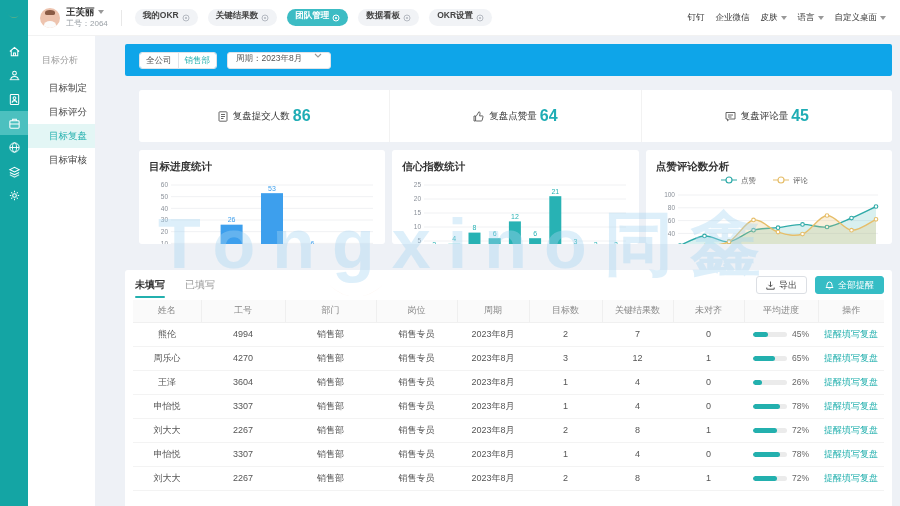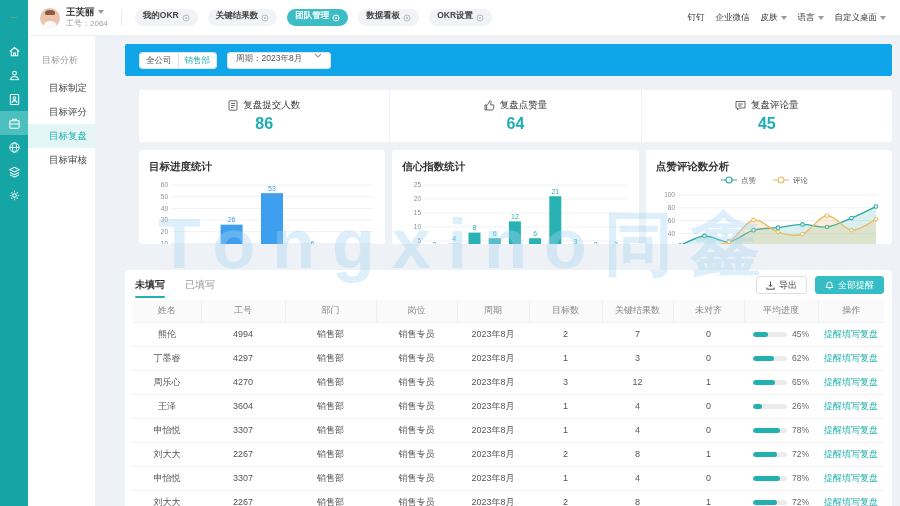--- a/index.html
+++ b/index.html
@@ -31,21 +31,21 @@
 .sp-item.active{background:#e3f6f5;color:#23b0ae}
 
 .filterbar{position:absolute;left:125px;top:44px;width:767px;height:32px;background:#0ea5e9;border-radius:2px;display:flex;align-items:center;padding-left:14px;gap:10px;z-index:1}
 .seg{display:flex;border:1px solid #e0e3e8;border-radius:3px;overflow:hidden;height:17px}
 .seg-item{padding:0 6px;font-size:8.5px;line-height:15px;color:#555;background:#fff}
 .seg-item + .seg-item{border-left:1px solid #e0e3e8}
 .seg-item.active{color:#23b0ae}
 .dd{height:17px;border:1px solid #e0e3e8;border-radius:3px;display:flex;align-items:flex-start;padding:0 8px;font-size:8.5px;color:#555;background:#fff;width:104px;justify-content:space-between;white-space:nowrap}
 
 .stats{position:absolute;left:139px;top:90px;width:753px;height:52px;background:#fff;border-radius:3px;display:flex;z-index:1}
-.stat{flex:1;display:flex;flex-direction:column;align-items:center;justify-content:center;gap:3px}
+.stat{flex:1;display:flex;flex-direction:row;align-items:center;justify-content:center;gap:3px}
 .stat + .stat{border-left:1px solid #f2f2f2}
 .stat-label{font-size:9.5px;color:#333;display:flex;gap:5px;align-items:center}
 .stat-value{font-size:16px;font-weight:bold;color:#1fadb5}
 
 .charts{position:absolute;left:139px;top:150px;width:753px;height:94px;display:flex;gap:7px;z-index:1}
 .chart-card{flex:1;background:#fff;border-radius:3px;padding:10px 8px 0 8px;overflow:hidden}
 .chart-title{font-size:10.5px;font-weight:bold;color:#333;margin-bottom:1px;padding-left:2px}
 svg.chart{display:block}
 
 .tablecard{position:absolute;left:125px;top:270px;width:767px;height:290px;background:#fff;border-radius:3px;padding:0 8px;z-index:1}
@@ -451,37 +451,20 @@
           <td>0</td>
           <td><span class="prog">
               <span class="prog-track">
                 <span class="prog-fill" style="width:45%;display:block"></span>
               </span>
               <span class="prog-text">45%</span>
             </span></td>
           <td><span class="link">提醒填写复盘</span></td>
         </tr>
         <tr>
-          <td>丁墨睿</td>
-          <td>4297</td>
-          <td>销售部</td>
-          <td>销售专员</td>
-          <td>2023年8月</td>
-          <td>1</td>
-          <td>3</td>
-          <td>0</td>
-          <td><span class="prog">
-              <span class="prog-track">
-                <span class="prog-fill" style="width:62%;display:block"></span>
-              </span>
-              <span class="prog-text">62%</span>
-            </span></td>
-          <td><span class="link">提醒填写复盘</span></td>
-        </tr>
-        <tr>
           <td>周乐心</td>
           <td>4270</td>
           <td>销售部</td>
           <td>销售专员</td>
           <td>2023年8月</td>
           <td>3</td>
           <td>12</td>
           <td>1</td>
           <td><span class="prog">
               <span class="prog-track">

